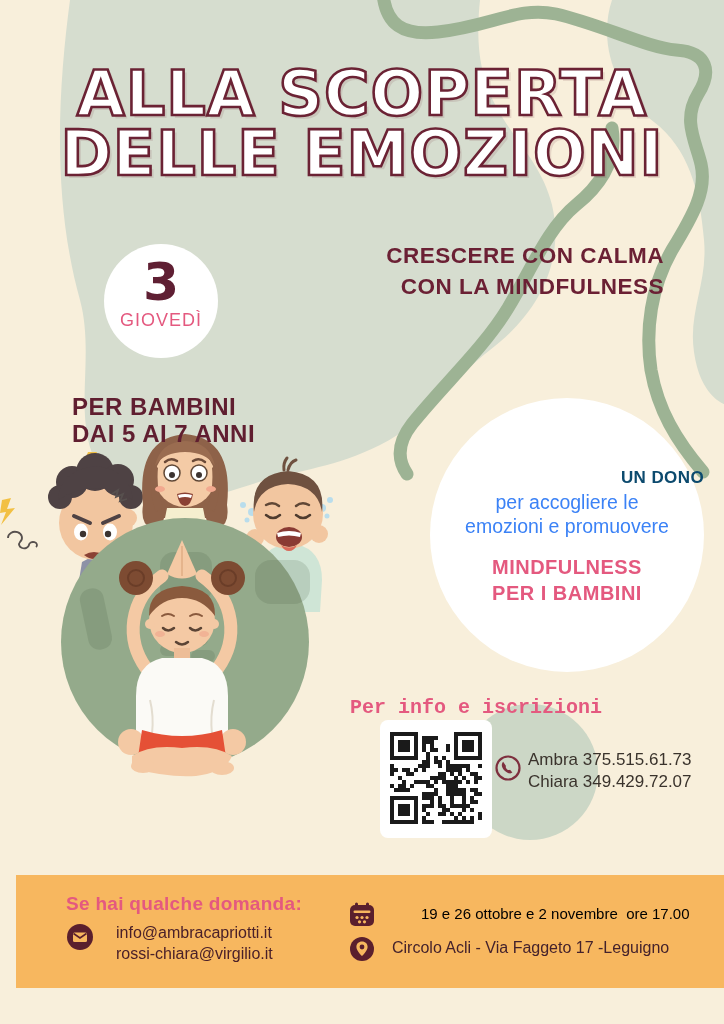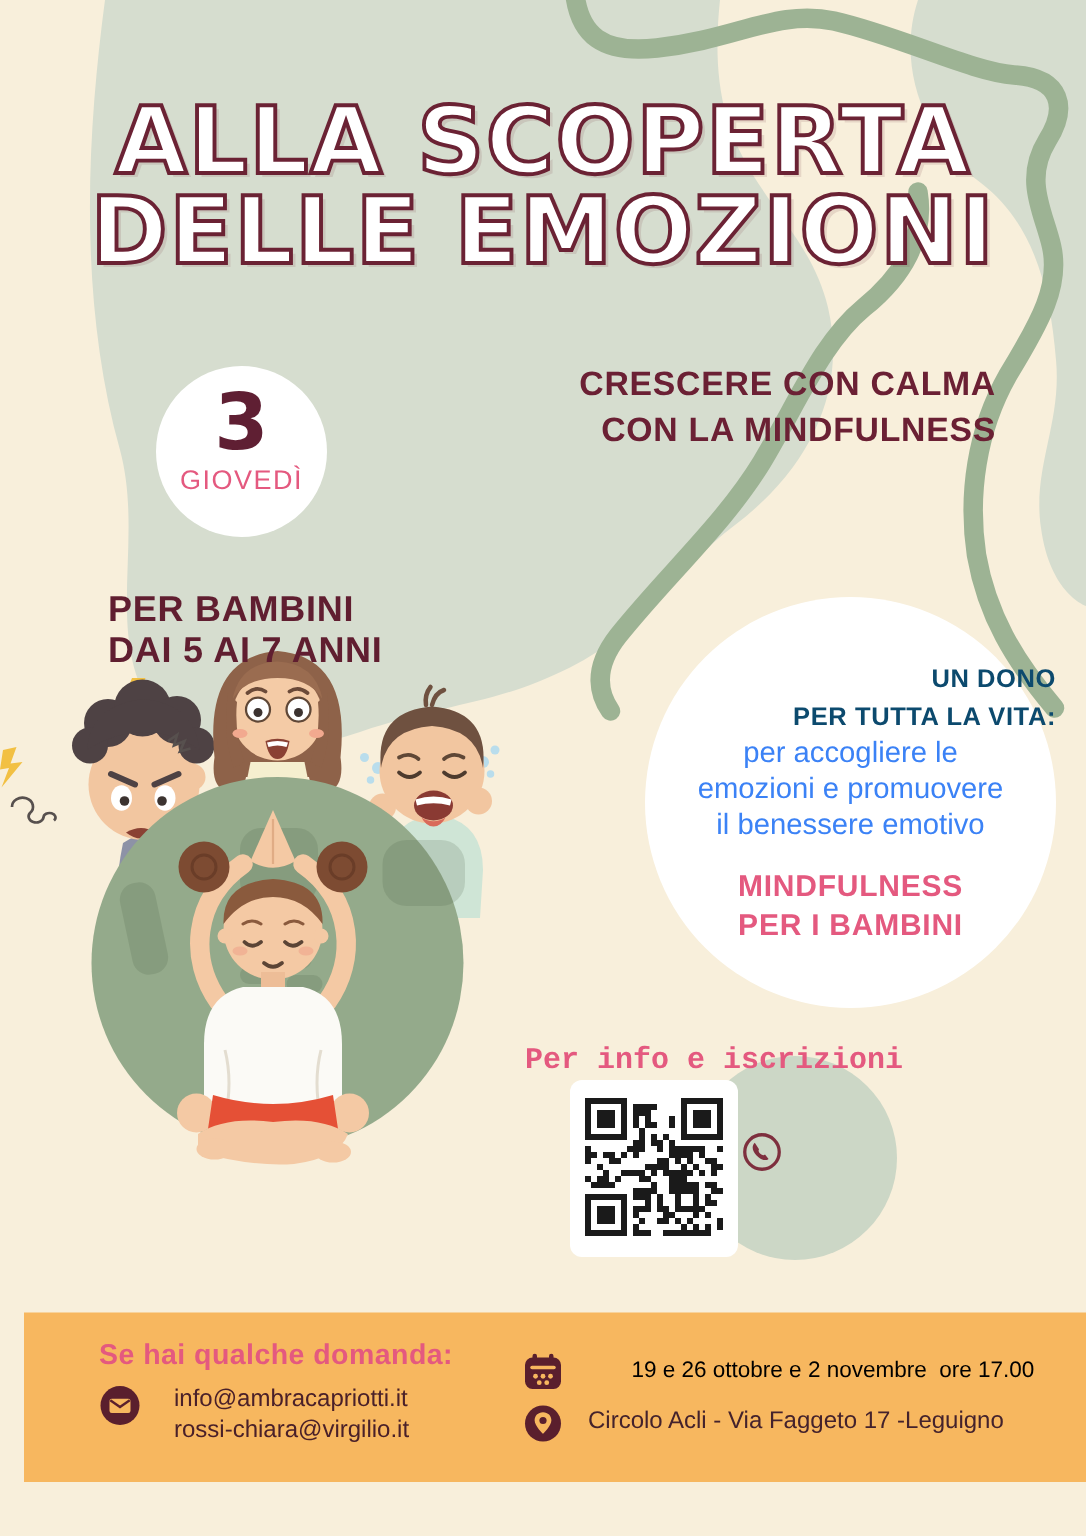--- a/index.html
+++ b/index.html
@@ -211,24 +211,22 @@
     <div>DAI 5 AI 7 ANNI</div>
   </div>
 
   <div class="abs tagline">
     <div>CRESCERE CON CALMA</div>
     <div>CON LA MINDFULNESS</div>
   </div>
 
   <div class="abs gift">
     <div class="h">UN DONO</div>
-    <div class="h">PER TUTTA LA VITA:</div>
     <div class="b">per accogliere le</div>
     <div class="b">emozioni e promuovere</div>
-    <div class="b">il benessere emotivo</div>
     <div class="gap"></div>
     <div class="p">MINDFULNESS</div>
     <div class="p">PER I BAMBINI</div>
   </div>
 
   <div class="abs info-heading">Per info e iscrizioni</div>
 
   <div class="abs qr-box">
     <svg id="qr-svg" width="92" height="94" viewBox="0 0 92 94">
         <rect x="32" y="4" width="4" height="4" fill="#1a1a1a"></rect>
@@ -400,20 +398,24 @@
     <rect x="64" y="64" width="8" height="8" fill="#fff"></rect>
       </svg>
   </div>
 
   <div class="abs phone-icon">
     <svg width="28" height="28" viewBox="0 0 28 28">
       <circle cx="14" cy="14" r="11.5" fill="none" stroke="#7e2f3e" stroke-width="2.2"></circle>
       <path d="M9.2,7.8 c-2.2,2 -1.8,5.4 1,8.4 c2.8,3 6.2,4.1 8.2,2.4 l-2.4,-2.9 c-.9,.7 -2,.5 -3.1,-.5 c-1.1,-1 -1.5,-2.2 -.9,-3.1 Z" fill="#7e2f3e"></path>
     </svg>
   </div>
+  <div class="abs contacts">
+    <div>Ambra 375.515.61.73</div>
+    <div>Chiara 349.429.72.07</div>
+  </div>
 
   <div class="abs footer-bar">
     <div class="abs footer-heading">Se hai qualche domanda:</div>
 
     <div class="abs email-icon">
       <svg width="28" height="28" viewBox="0 0 28 28">
         <circle cx="14" cy="14" r="13" fill="#5a1f2d"></circle>
         <rect x="7" y="9.5" width="14" height="9.5" rx="1.5" fill="#f7b75f"></rect>
         <path d="M7.5,10.5 L14,15 L20.5,10.5" stroke="#5a1f2d" stroke-width="1.6" fill="none"></path>
       </svg>

